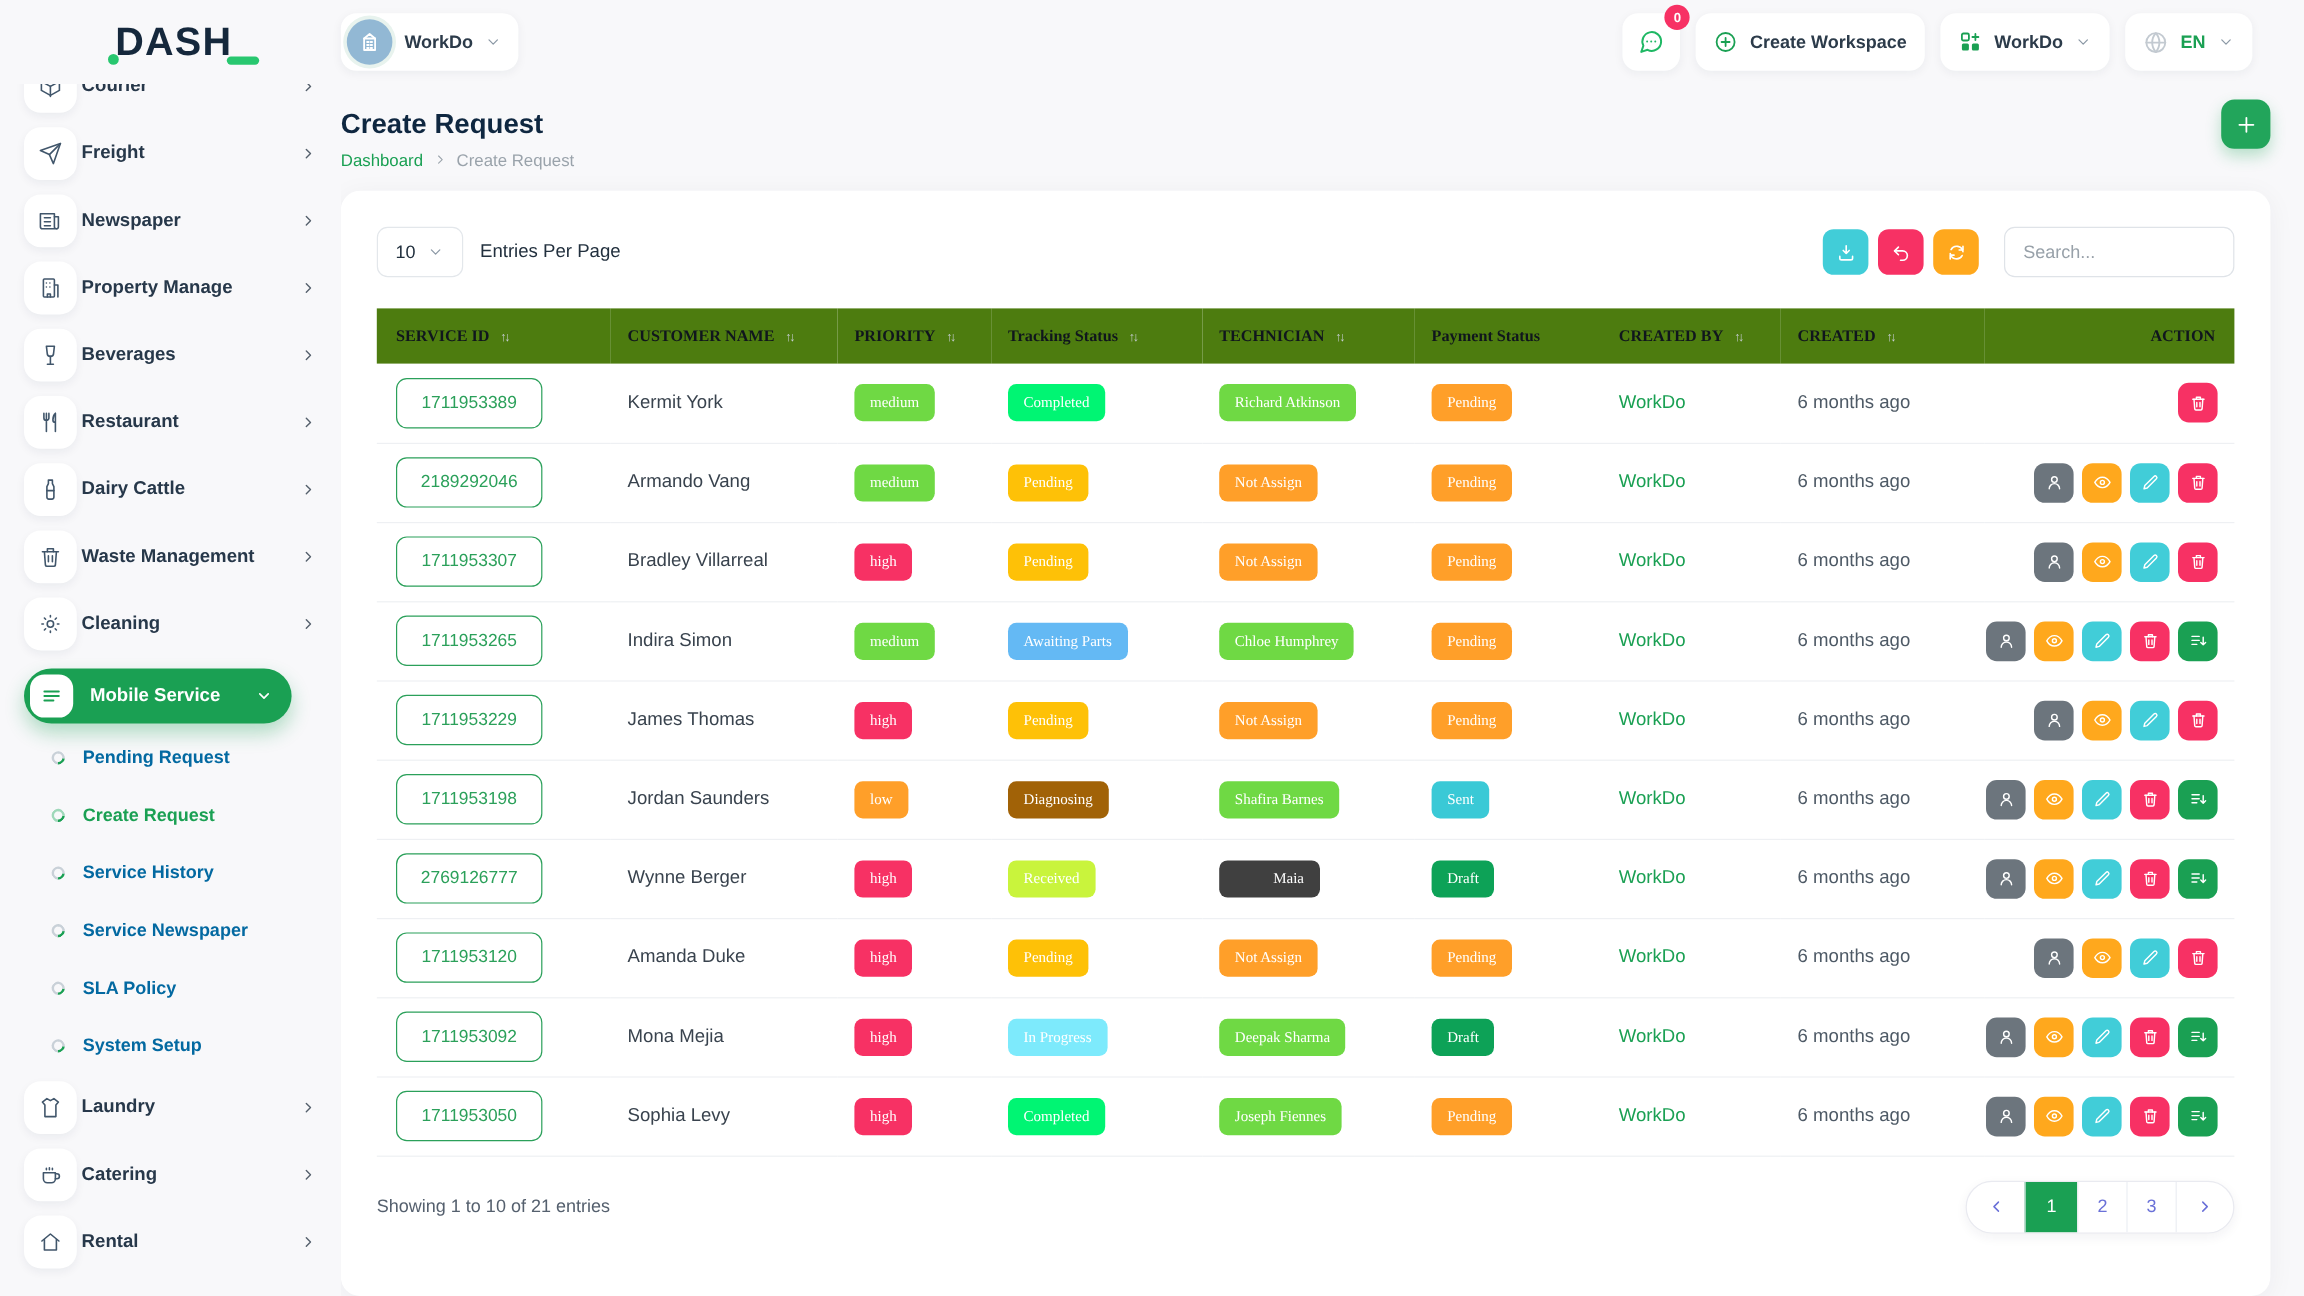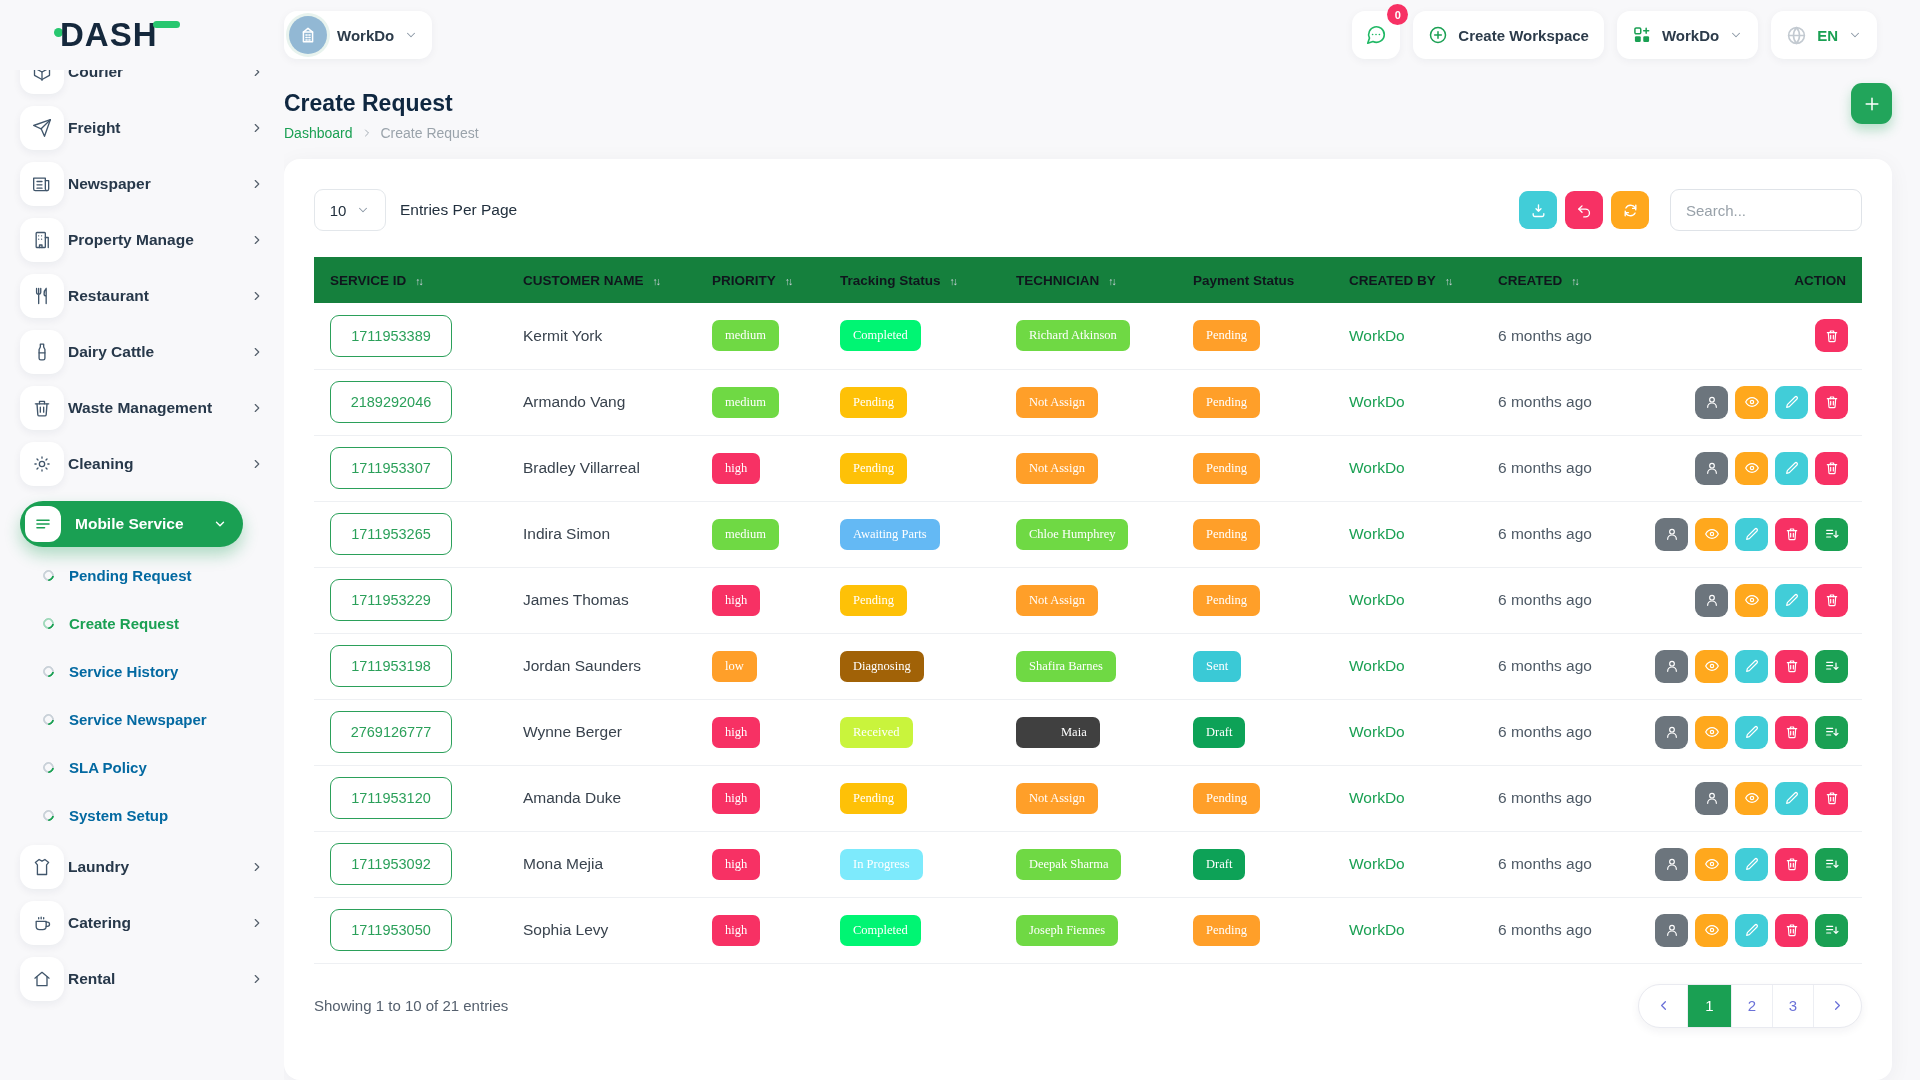--- a/index.html
+++ b/index.html
@@ -7,21 +7,21 @@
   body {
     width:1920px; height:1080px; overflow:hidden;
     font-family:"Liberation Sans", sans-serif;
     background:#f8f8fa; color:#2b3a4d;
   }
   #app { display:grid; grid-template-columns:284px 1fr; grid-template-rows:70px 1fr; width:1920px; height:1080px; }
 
   
   .topbar { grid-column:1/3; display:flex; align-items:center; }
   .logo-wrap { width:284px; flex:none; padding-left:54px; }
-  .logo { display:flex; align-items:flex-start; cursor:pointer; }
+  .logo { display:flex; align-items:flex-end; cursor:pointer;margin-left:36px; }
   .logo-dot { width:9px; height:9px; border-radius:50%; background:#28c76f; margin-right:-3px; margin-top:12px; }
   .logo-text { font-size:33px; font-weight:800; color:#15283c; letter-spacing:1px; }
   .logo-dash { width:27px; height:7px; border-radius:4px; background:#28c76f; margin-left:-5px; margin-top:5px; }
   .pill { background:#fff; border-radius:13px; height:48px; display:flex; align-items:center; gap:10px; padding:0 15px; box-shadow:0 2px 8px rgba(20,40,60,.05); font-size:15px; font-weight:600; color:#2c3b4a; cursor:pointer; }
   .ws-pill { padding:0 14px 0 5px; }
   .ws-avatar { width:38px; height:38px; border-radius:50%; background:#92b8d4; color:#fff; display:flex; align-items:center; justify-content:center; box-shadow:0 0 0 3px #e8f3ee; }
   .chev { color:#8b98a5; display:flex; }
   .top-right { margin-left:auto; display:flex; gap:13px; align-items:center; padding-right:43px; }
   .chat-btn { width:48px; padding:0; justify-content:center; position:relative; color:#1fb864; }
   .chat-badge { position:absolute; top:-7px; right:-8px; min-width:21px; height:21px; border-radius:11px; background:#f73164; color:#fff; font-size:11px; font-weight:700; display:flex; align-items:center; justify-content:center; padding:0 4px; }
@@ -58,21 +58,21 @@
   .card { background:#fff; border-radius:16px; margin:4px 28px 0 0; padding:30px 30px 20px 30px; flex:1; box-shadow:0 4px 22px rgba(30,40,60,.05); }
   .toolbar { display:flex; align-items:center; margin-bottom:26px; }
   .entries-select { width:72px; height:42px; border:1px solid #e3e7eb; border-radius:9px; background:#fff; display:flex; align-items:center; justify-content:center; gap:10px; font-size:15px; color:#22303e; cursor:pointer; }
   .entries-label { margin-left:14px; font-size:15.5px; color:#22303e; }
   .toolbar-right { margin-left:auto; display:flex; gap:8px; align-items:center; }
   .tool-btn { width:38px; height:38px; border:none; border-radius:9px; color:#fff; display:flex; align-items:center; justify-content:center; cursor:pointer; }
   .search-box { width:192px; height:42px; border:1px solid #dfe3e8; border-radius:9px; margin-left:13px; padding:0 15px; font-size:15px; color:#2c3a47; font-family:"Liberation Sans",sans-serif; outline:none; }
   .search-box::placeholder { color:#98a1a9; }
 
   table { width:100%; border-collapse:collapse; table-layout:fixed; }
-  thead th { background:#15803d; height:46px; font-size:13.5px; font-weight:800; color:#10161d; text-align:left; padding:0 14px; white-space:nowrap; }
+  thead th { background:#4d7c0f; height:46px; font-size:13.5px; font-weight:800; color:#10161d; text-align:left; padding:0 14px; white-space:nowrap;font-family:Liberation Serif, serif; }
   thead th:first-child { padding-left:16px; }
   thead th.col-action { text-align:right; padding-right:16px; }
   .sort { color:#c9cfd7; font-size:10.5px; margin-left:9px; letter-spacing:-2px; font-weight:400; }
   tbody td { height:66px; border-bottom:1px solid #eef0f3; padding:0 14px; font-size:15.5px; color:#39434e; vertical-align:middle; white-space:nowrap; }
   tbody td:first-child { padding-left:16px; }
   .sid-pill { display:inline-block; width:122px; padding:12px 0; text-align:center; border:1px solid #2ba05a; color:#2ba05a; border-radius:9px; font-size:14.5px; background:#fff; cursor:pointer; }
   .badge { display:inline-block; border-radius:7px; padding:8px 13px; font-size:12.5px; color:#fff;font-family:Liberation Serif, serif; }
   .created-by { color:#1aa053; cursor:pointer; }
   .created-at { color:#4e5a66; }
   .actions { display:flex; gap:7px; justify-content:flex-end; align-items:center; }
@@ -225,20 +225,34 @@
           <span class="mi-label">Property Manage</span>
           <span class="mi-chev">
             <svg width="14" height="14" viewBox="0 0 24 24" fill="none" stroke="currentColor" stroke-width="2" stroke-linecap="round" stroke-linejoin="round">
               <path d="M9 6l6 6-6 6"></path>
             </svg>
           </span>
         </div>
         <div class="menu-item">
           <span class="mi-icon">
             <svg width="20" height="20" viewBox="0 0 24 24" fill="none" stroke="currentColor" stroke-width="1.6" stroke-linecap="round" stroke-linejoin="round">
+              <path d="M8 3h8l-.8 7a3.2 3.2 0 0 1-6.4 0L8 3z"></path>
+              <path d="M12 13v7M9 21h6"></path>
+            </svg>
+          </span>
+          <span class="mi-label">Beverages</span>
+          <span class="mi-chev">
+            <svg width="14" height="14" viewBox="0 0 24 24" fill="none" stroke="currentColor" stroke-width="2" stroke-linecap="round" stroke-linejoin="round">
+              <path d="M9 6l6 6-6 6"></path>
+            </svg>
+          </span>
+        </div>
+        <div class="menu-item">
+          <span class="mi-icon">
+            <svg width="20" height="20" viewBox="0 0 24 24" fill="none" stroke="currentColor" stroke-width="1.6" stroke-linecap="round" stroke-linejoin="round">
               <path d="M8 3v8M8 11v10M5.5 3v4.5a2.5 2.5 0 0 0 5 0V3"></path>
               <path d="M17 3c-1.8 1.6-2.5 4.2-2.5 6.5 0 1.7.8 2.5 2.5 2.5v9M17 3v9"></path>
             </svg>
           </span>
           <span class="mi-label">Restaurant</span>
           <span class="mi-chev">
             <svg width="14" height="14" viewBox="0 0 24 24" fill="none" stroke="currentColor" stroke-width="2" stroke-linecap="round" stroke-linejoin="round">
               <path d="M9 6l6 6-6 6"></path>
             </svg>
           </span>

